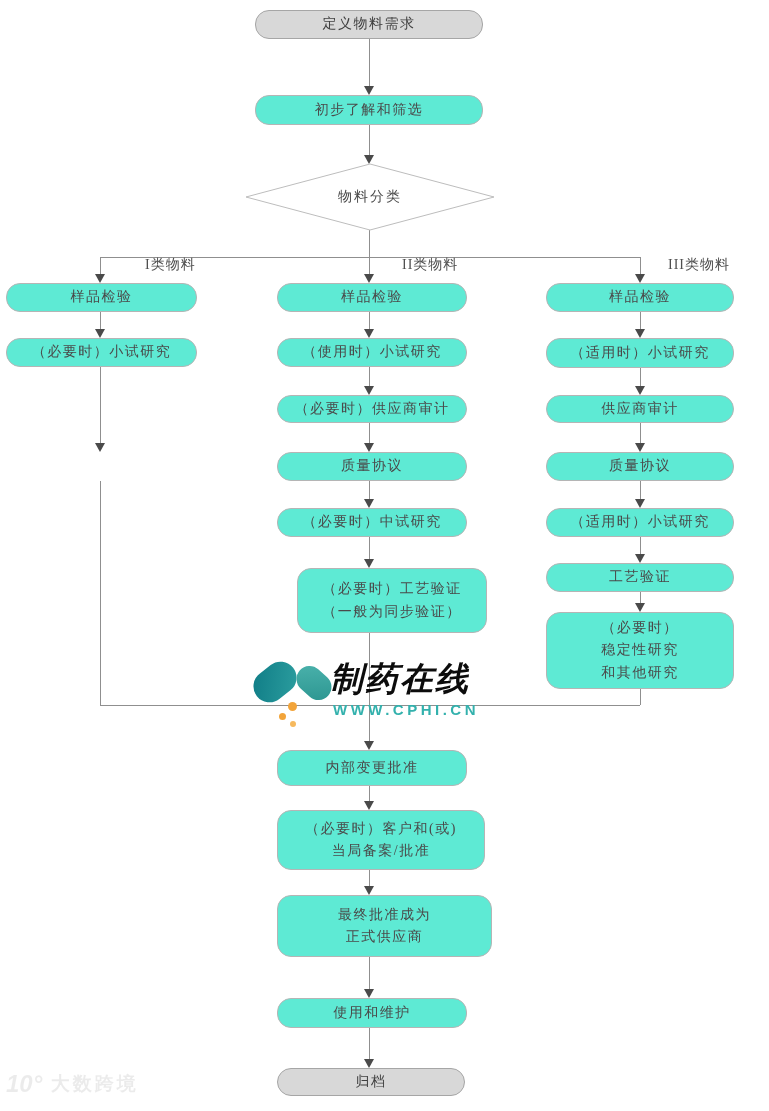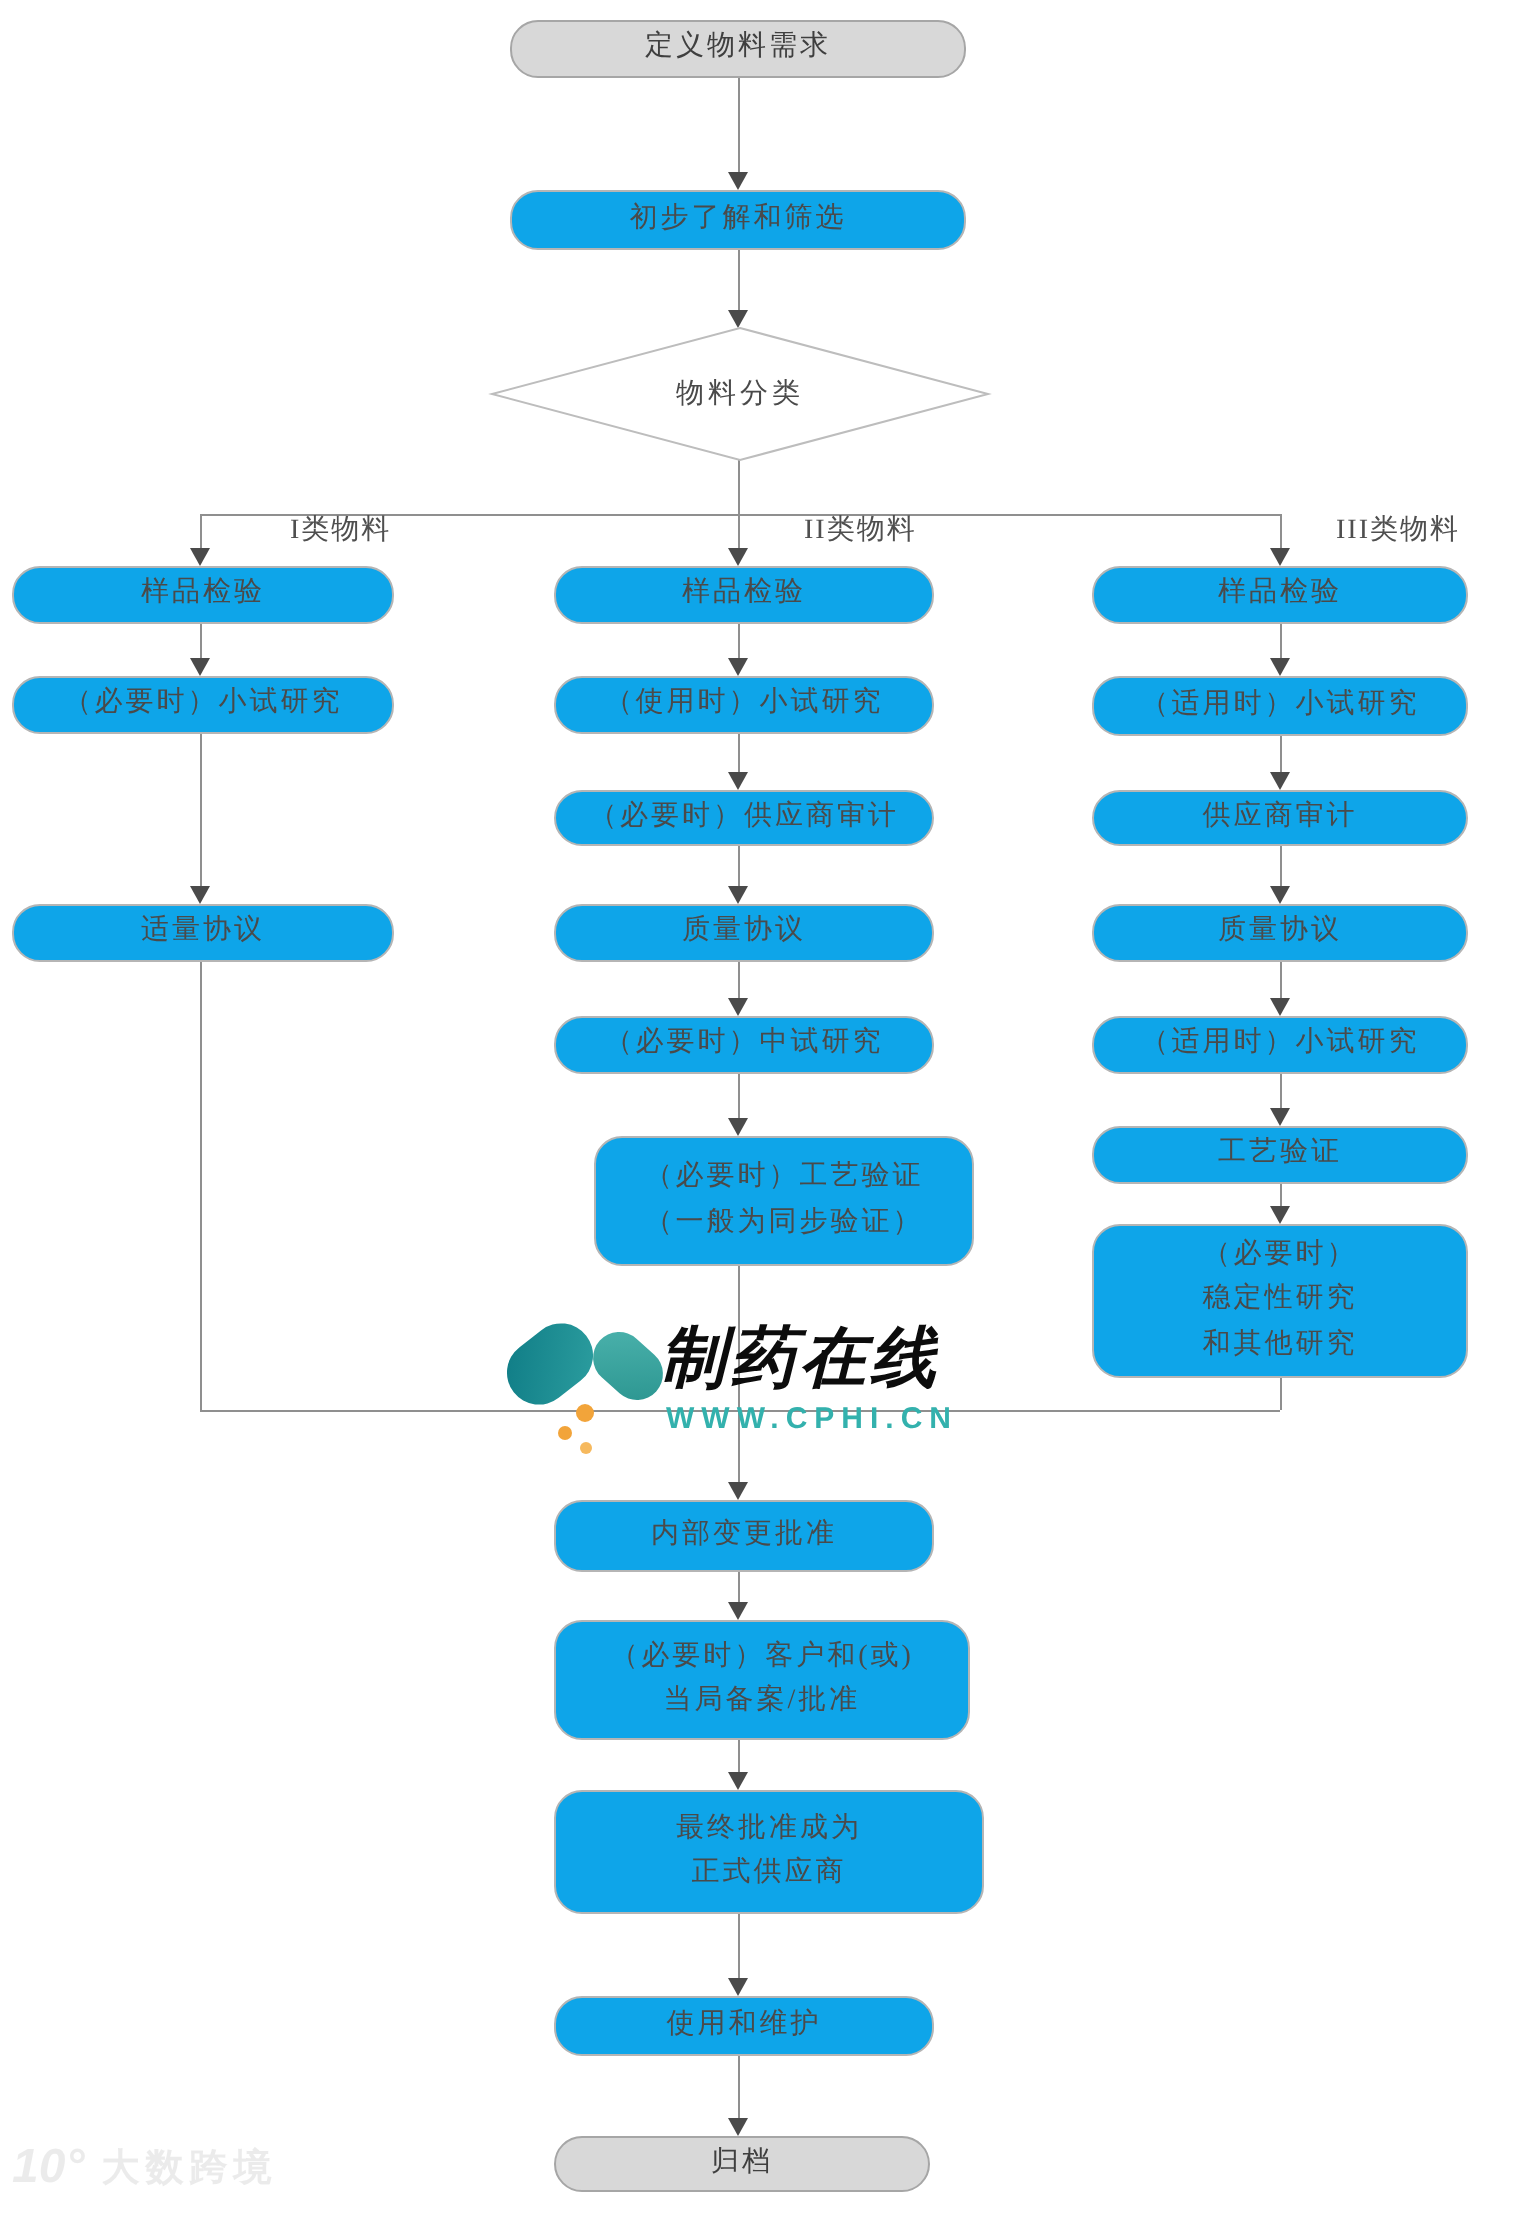--- a/index.html
+++ b/index.html
@@ -1,18 +1,18 @@
 <!DOCTYPE html>
 <html><head>
 <meta charset="utf-8">
 <style>
   html,body{margin:0;padding:0;background:#fff;}
   #canvas{position:relative;width:769px;height:1111px;background:#ffffff;overflow:hidden;
           font-family:"Liberation Serif","DejaVu Serif",serif;padding-left:20px;}
-  .node{position:absolute;box-sizing:border-box;background:#0ea5e9;border:1px solid #b5b5b5;
+  .node{position:absolute;box-sizing:border-box;background:#5eead4;border:1px solid #b5b5b5;
         border-radius:14px;display:flex;align-items:center;justify-content:center;
         text-align:center;font-size:14px;color:#4a4a4a;letter-spacing:1.5px;
         white-space:pre-line;line-height:1.6;}
   .terminator{background:#d8d8d8;border-color:#a6a6a6;color:#3f3f3f;}
   .blabel{position:absolute;font-size:14px;color:#4f4f4f;letter-spacing:1px;}
   .vl{position:absolute;width:1px;background:#8f8f8f;}
   .hl{position:absolute;height:1px;background:#8f8f8f;}
   .ar{position:absolute;width:0;height:0;border-left:5px solid transparent;
       border-right:5px solid transparent;border-top:9px solid #4a4a4a;}
   .dtext{position:absolute;left:244px;top:163px;width:252px;height:68px;display:flex;
@@ -106,21 +106,20 @@
     <polygon points="126,1 250,34 126,67 2,34" fill="#ffffff" stroke="#bdbdbd" stroke-width="1"></polygon>
   </svg>
   <div class="dtext">物料分类</div>
 
   <div class="blabel" style="left:145px;top:256px;">I类物料</div>
   <div class="blabel" style="left:402px;top:256px;">II类物料</div>
   <div class="blabel" style="left:668px;top:256px;">III类物料</div>
 
   <div class="node" style="left:6px;top:283px;width:191px;height:29px;">样品检验</div>
   <div class="node" style="left:6px;top:338px;width:191px;height:29px;">（必要时）小试研究</div>
-  <div class="node" style="left:6px;top:452px;width:191px;height:29px;">适量协议</div>
 
   <div class="node" style="left:277px;top:283px;width:190px;height:29px;">样品检验</div>
   <div class="node" style="left:277px;top:338px;width:190px;height:29px;">（使用时）小试研究</div>
   <div class="node" style="left:277px;top:395px;width:190px;height:28px;">（必要时）供应商审计</div>
   <div class="node" style="left:277px;top:452px;width:190px;height:29px;">质量协议</div>
   <div class="node" style="left:277px;top:508px;width:190px;height:29px;">（必要时）中试研究</div>
   <div class="node" style="left:277px;top:568px;width:190px;height:65px;margin-left:20px;">（必要时）工艺验证
 （一般为同步验证）</div>
 
   <div class="node" style="left:546px;top:283px;width:188px;height:29px;">样品检验</div>

